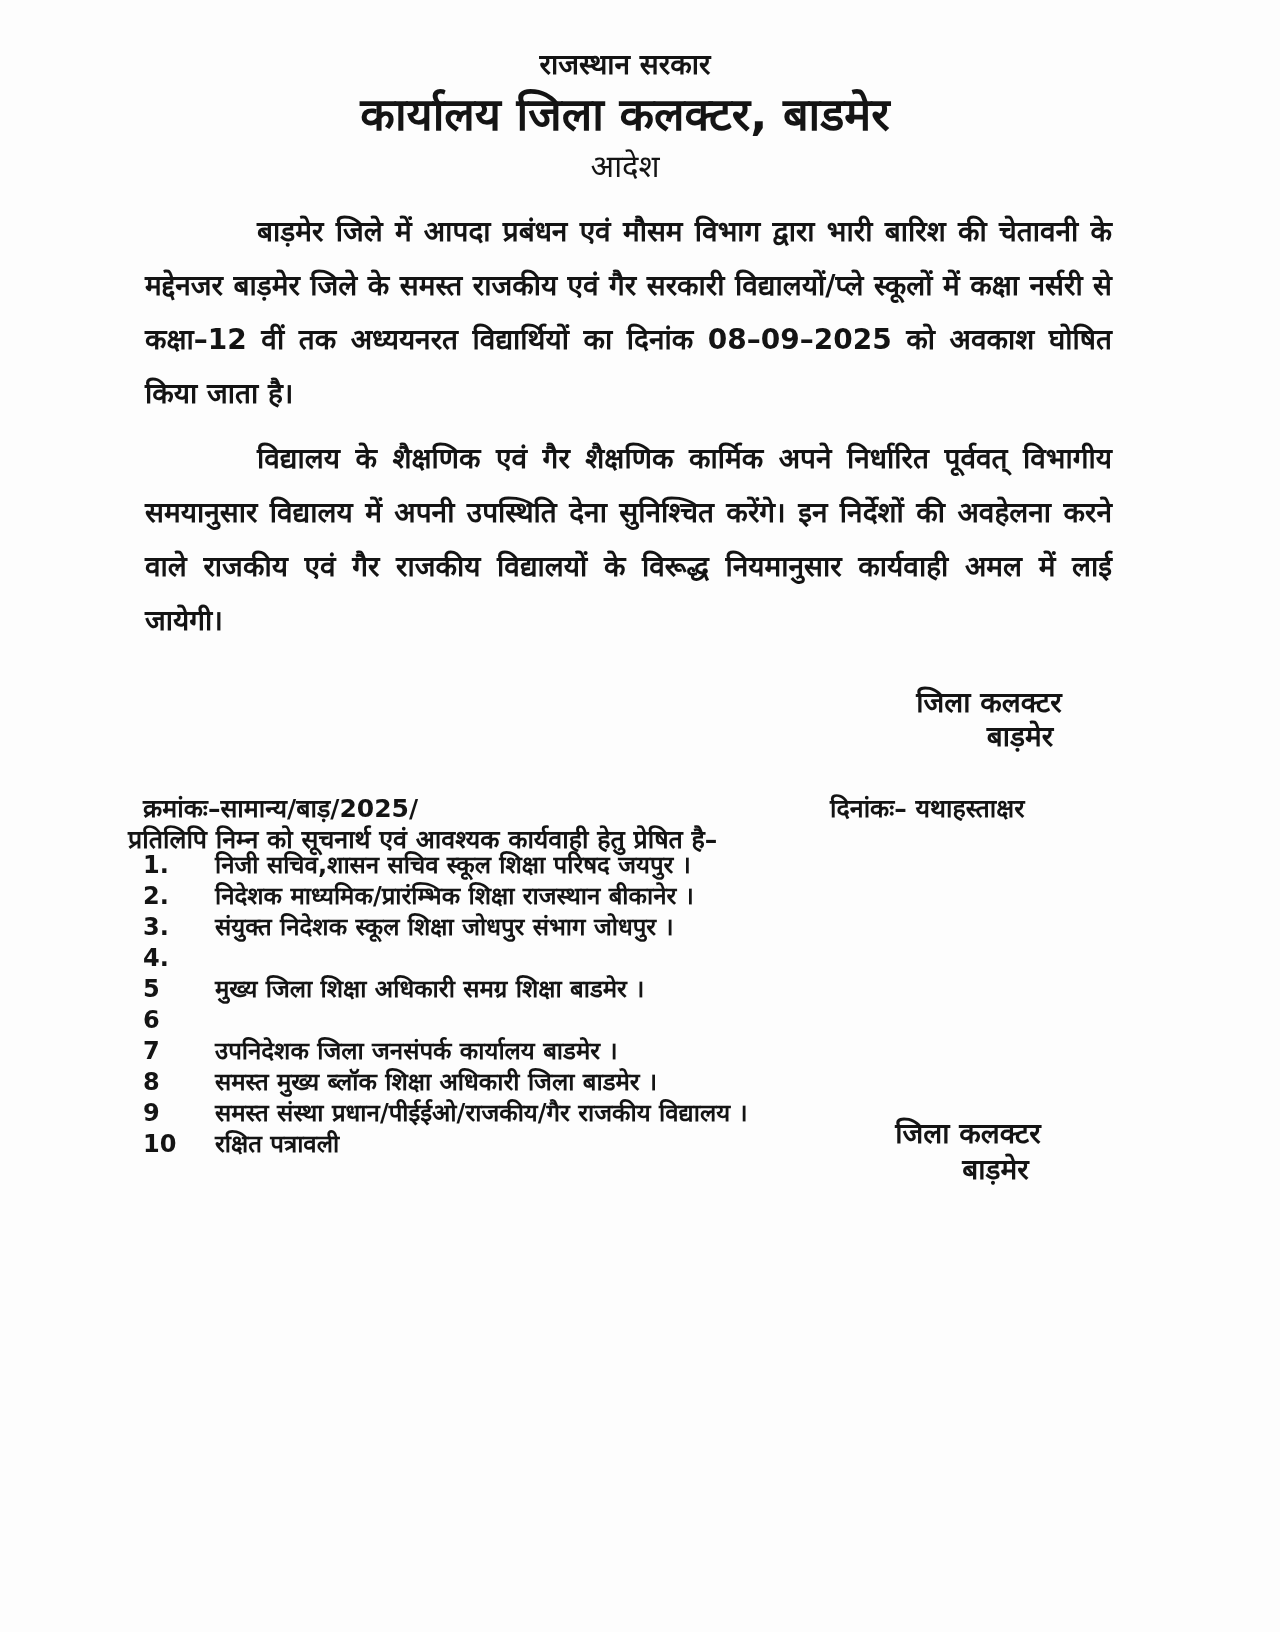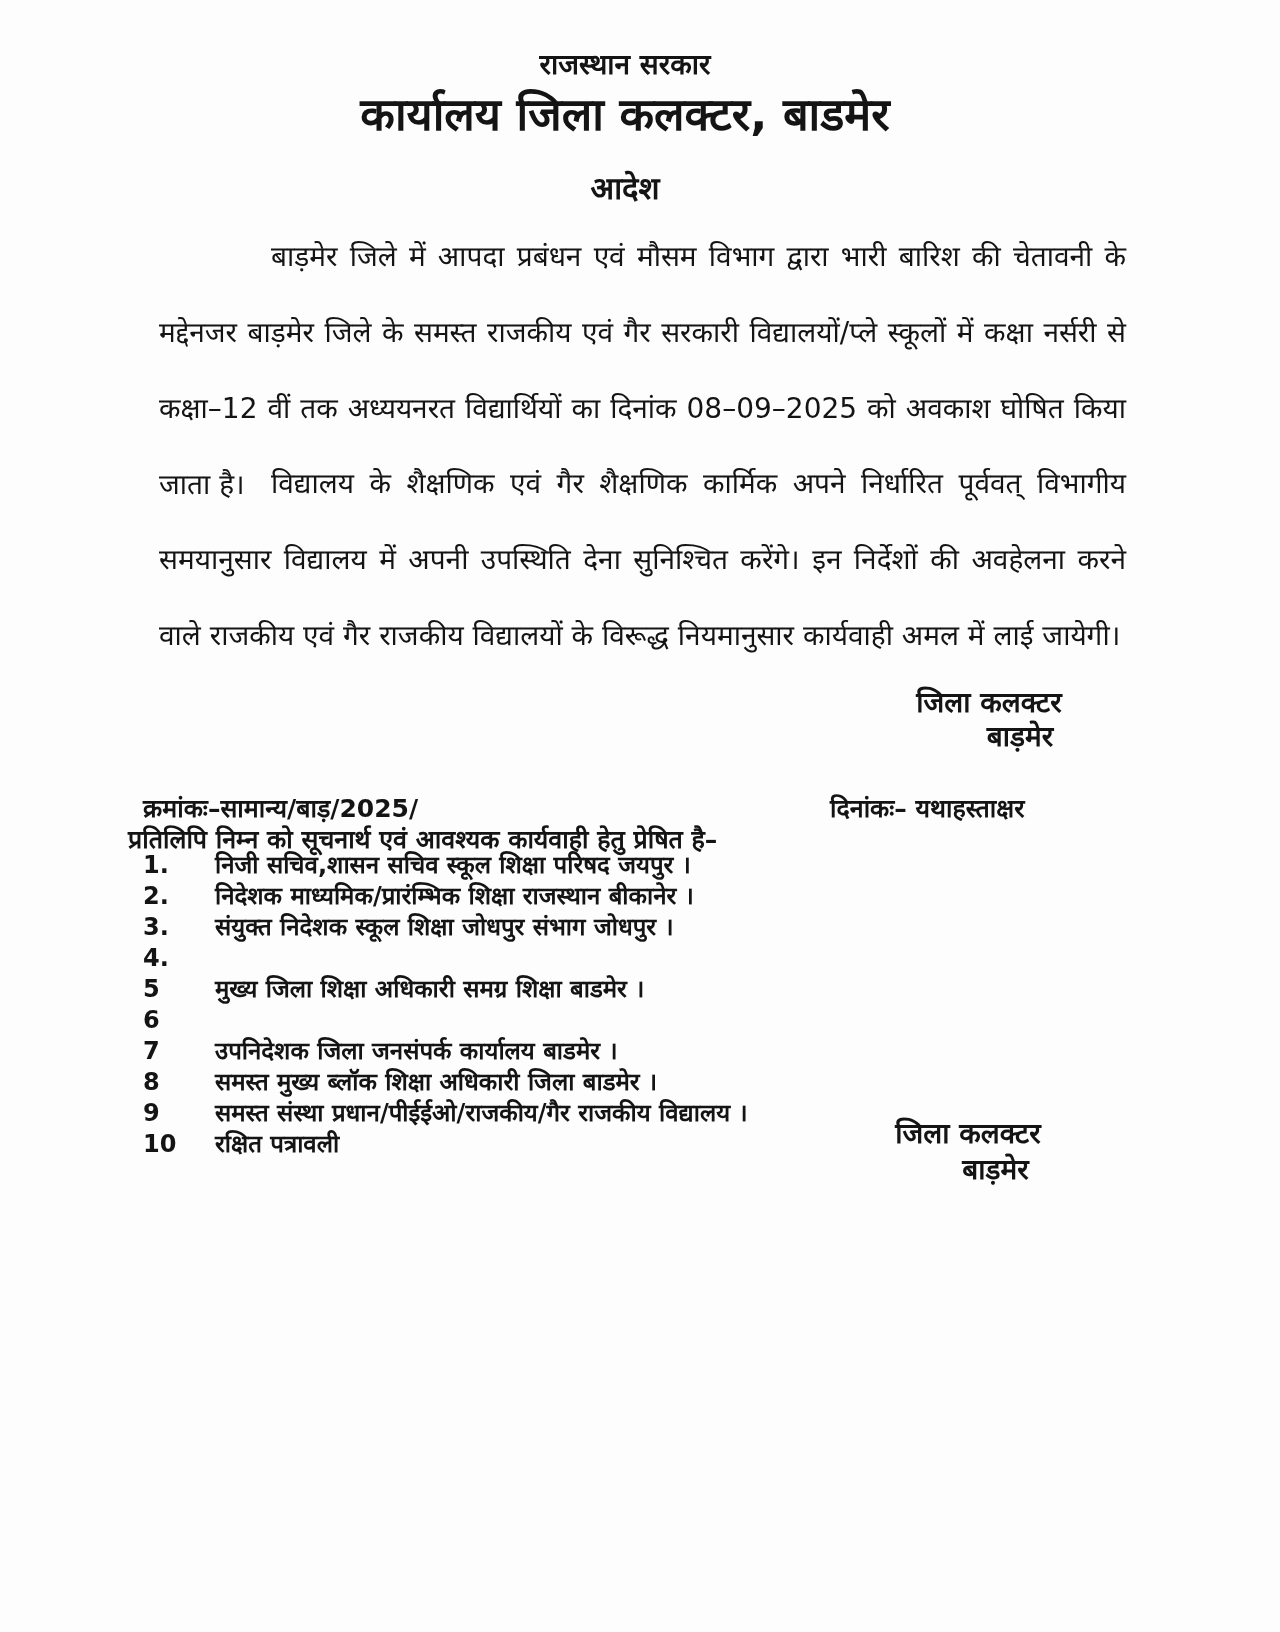--- a/index.html
+++ b/index.html
@@ -5,25 +5,25 @@
   html,body{margin:0;padding:0;background:#fdfdfd;}
   .page{
     position:relative;width:1280px;height:1306px;background:#fdfdfd;
     font-family:"DejaVu Sans",sans-serif;color:#141414;overflow:hidden;
   }
   
   .hdr-govt{position:absolute;top:44px;left:0;width:1250px;text-align:center;
     font-size:28px;font-weight:bold;}
   .hdr-office{position:absolute;top:82px;left:0;width:1250px;text-align:center;
     font-size:45px;font-weight:bold;}
-  .hdr-order{position:absolute;top:166px;left:0;width:1250px;text-align:center;
-    font-size:31px;font-weight:bold;}
-  
-  .para{position:absolute;left:143px;width:967px;margin:16px;
-    font-size:28px;font-weight:normal;line-height:76px;
+  .hdr-order{position:absolute;top:144px;left:0;width:1250px;text-align:center;
+    font-size:31px;font-weight:normal;}
+  
+  .para{position:absolute;left:143px;width:967px;margin:2px;
+    font-size:28px;font-weight:bold;line-height:54px;
     text-align:justify;text-indent:112px;}
   .para1{top:203px;}
   .para2{top:430px;}
   
   .sig-block{position:absolute;left:858px;top:686px;width:262px;
     font-size:28px;font-weight:bold;line-height:34px;}
   .sig-name{text-align:right;}
   .sig-title{text-align:center;}
   .sig-place{text-align:center;padding-left:62px;}
   

